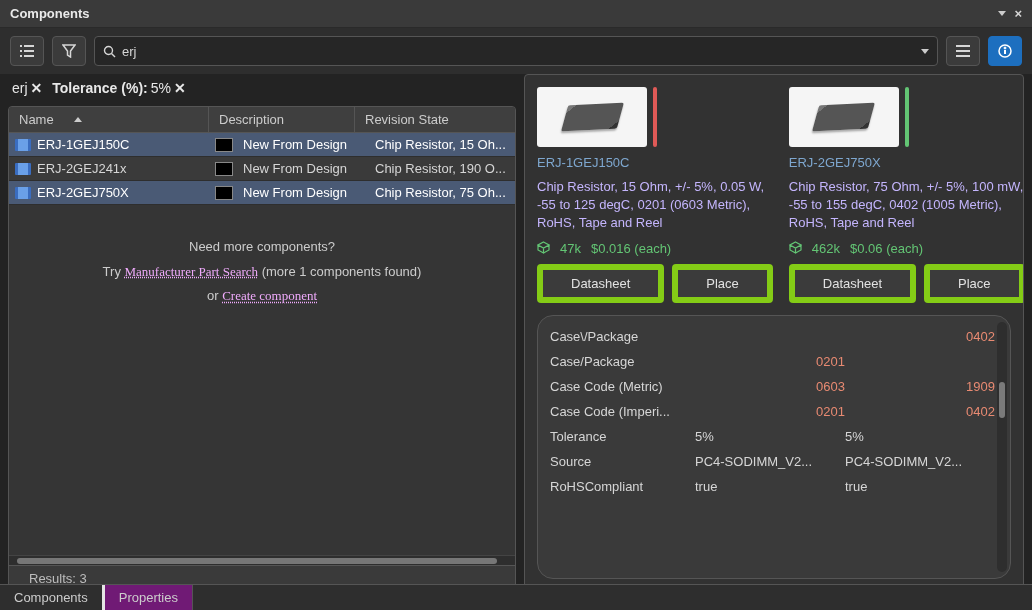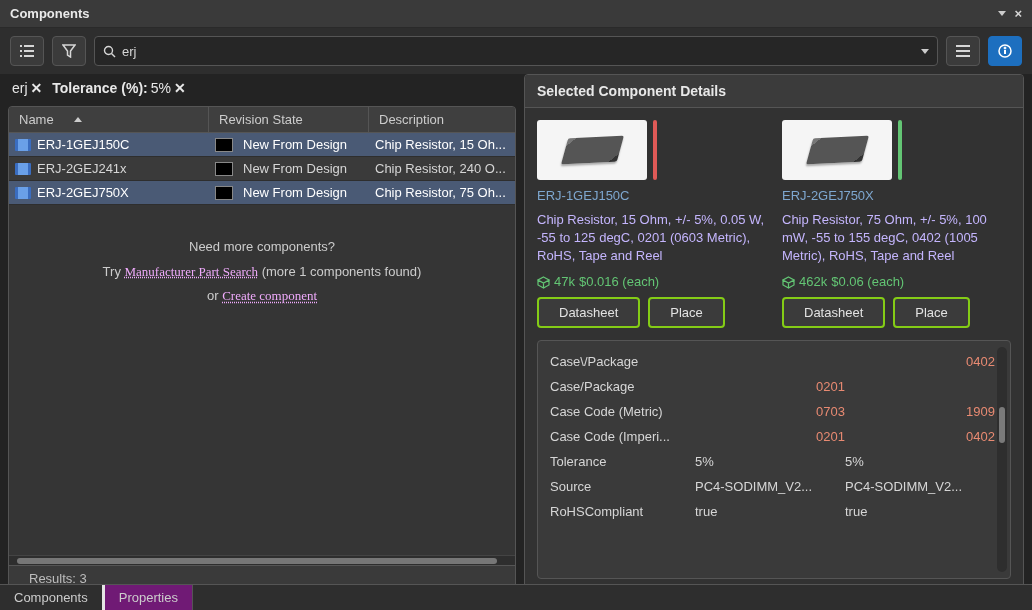--- a/index.html
+++ b/index.html
@@ -198,35 +198,35 @@
     background: linear-gradient(135deg, #777 0 10%, #555 10% 90%, #333 90% 100%);
     transform: skewX(-18deg) rotate(-3deg);
     border-radius: 2px;
     box-shadow: 0 2px 2px rgba(0,0,0,0.3);
   }
   .stripe { width: 4px; border-radius: 2px; }
   .stripe.red { background: #e05a57; }
   .stripe.green { background: #63c574; }
   .part-link { color: #7ea7cf; cursor: pointer; }
   .desc { color: #c4b5fd; line-height: 1.4; }
-  .stock { color: #63c574; display:flex; align-items:flex-end; gap:4px;}
+  .stock { color: #63c574; display:flex; align-items:flex-start; gap:10px;}
   .btnrow { display: flex; gap: 8px; }
   .btn {
     background: #3b3b3b;
-    border: 2px solid #84cc16;
+    border: 6px solid #84cc16;
     border-radius: 4px;
-    padding: 6px 20px;
+    padding: 6px 28px;
     color: #e2e2e2;
     cursor: pointer;
   }
   .props {
     margin: 4px 12px 12px;
     background: #3a3a3a;
     border: 1px solid #555;
-    border-radius: 4px;
+    border-radius: 16px;
     position: relative;
     flex: 1;
     overflow: hidden;
   }
   .props-inner { padding: 8px 6px 8px 12px; }
   .prow {
     display: flex;
     align-items: center;
     padding: 5px 0;
     font-size: 13px;
@@ -343,25 +343,25 @@
           <span class="x">✕</span>
       </span>
     </div>
 
     <div class="table">
       <div class="thead">
         <div class="th col-name">
           <span>Name</span>
           <span class="sort-up"></span>
         </div>
+        <div class="th col-desc">
+            <span>Description</span>
+          </div>
         <div class="th col-rev">
             <span>Revision State</span>
-          </div>
-        <div class="th col-desc">
-            <span>Description</span>
           </div>
       </div>
       <div class="tbody" id="tbody">
           <div class="tr selected">
             <div class="td col-name">
               <span class="comp-icon"></span>
               <span>ERJ-1GEJ150C</span>
             </div>
             <div class="td col-rev">
               <span class="rev-swatch"></span>
@@ -371,21 +371,21 @@
           </div>
           <div class="tr">
             <div class="td col-name">
               <span class="comp-icon"></span>
               <span>ERJ-2GEJ241x</span>
             </div>
             <div class="td col-rev">
               <span class="rev-swatch"></span>
               <span>New From Design</span>
             </div>
-            <div class="td col-desc">Chip Resistor, 240 O...</div>
+            <div class="td col-desc">Chip Resistor, 190 O...</div>
           </div>
           <div class="tr selected">
             <div class="td col-name">
               <span class="comp-icon"></span>
               <span>ERJ-2GEJ750X</span>
             </div>
             <div class="td col-rev">
               <span class="rev-swatch"></span>
               <span>New From Design</span>
             </div>
@@ -408,21 +408,20 @@
 
       <div style="flex:1"></div>
       <div class="table-scroll">
           <div class="thumb"></div>
         </div>
       <div class="table-footer">Results: 3</div>
     </div>
   </div>
 
   <div class="right">
-    <div class="right-header">Selected Component Details</div>
     <div class="cards" id="cards">
         <div class="card">
           <div class="imgwrap">
             <div class="imgbox">
               <div class="smd"></div>
             </div>
             <div class="stripe red"></div>
           </div>
           <div class="part-link">ERJ-1GEJ150C</div>
           <div class="desc">Chip Resistor, 15 Ohm, +/- 5%, 0.05 W, -55 to 125 degC, 0201 (0603 Metric), RoHS, Tape and Reel</div>
@@ -467,21 +466,21 @@
             <div class="pval diff"></div>
             <div class="pval diff">0402</div>
           </div>
           <div class="prow">
             <div class="pname">Case/Package</div>
             <div class="pval diff">0201</div>
             <div class="pval diff"></div>
           </div>
           <div class="prow">
             <div class="pname">Case Code (Metric)</div>
-            <div class="pval diff">0703</div>
+            <div class="pval diff">0603</div>
             <div class="pval diff">1909</div>
           </div>
           <div class="prow">
             <div class="pname">Case Code (Imperi...</div>
             <div class="pval diff">0201</div>
             <div class="pval diff">0402</div>
           </div>
           <div class="prow">
             <div class="pname">Tolerance</div>
             <div class="pval">5%</div>

